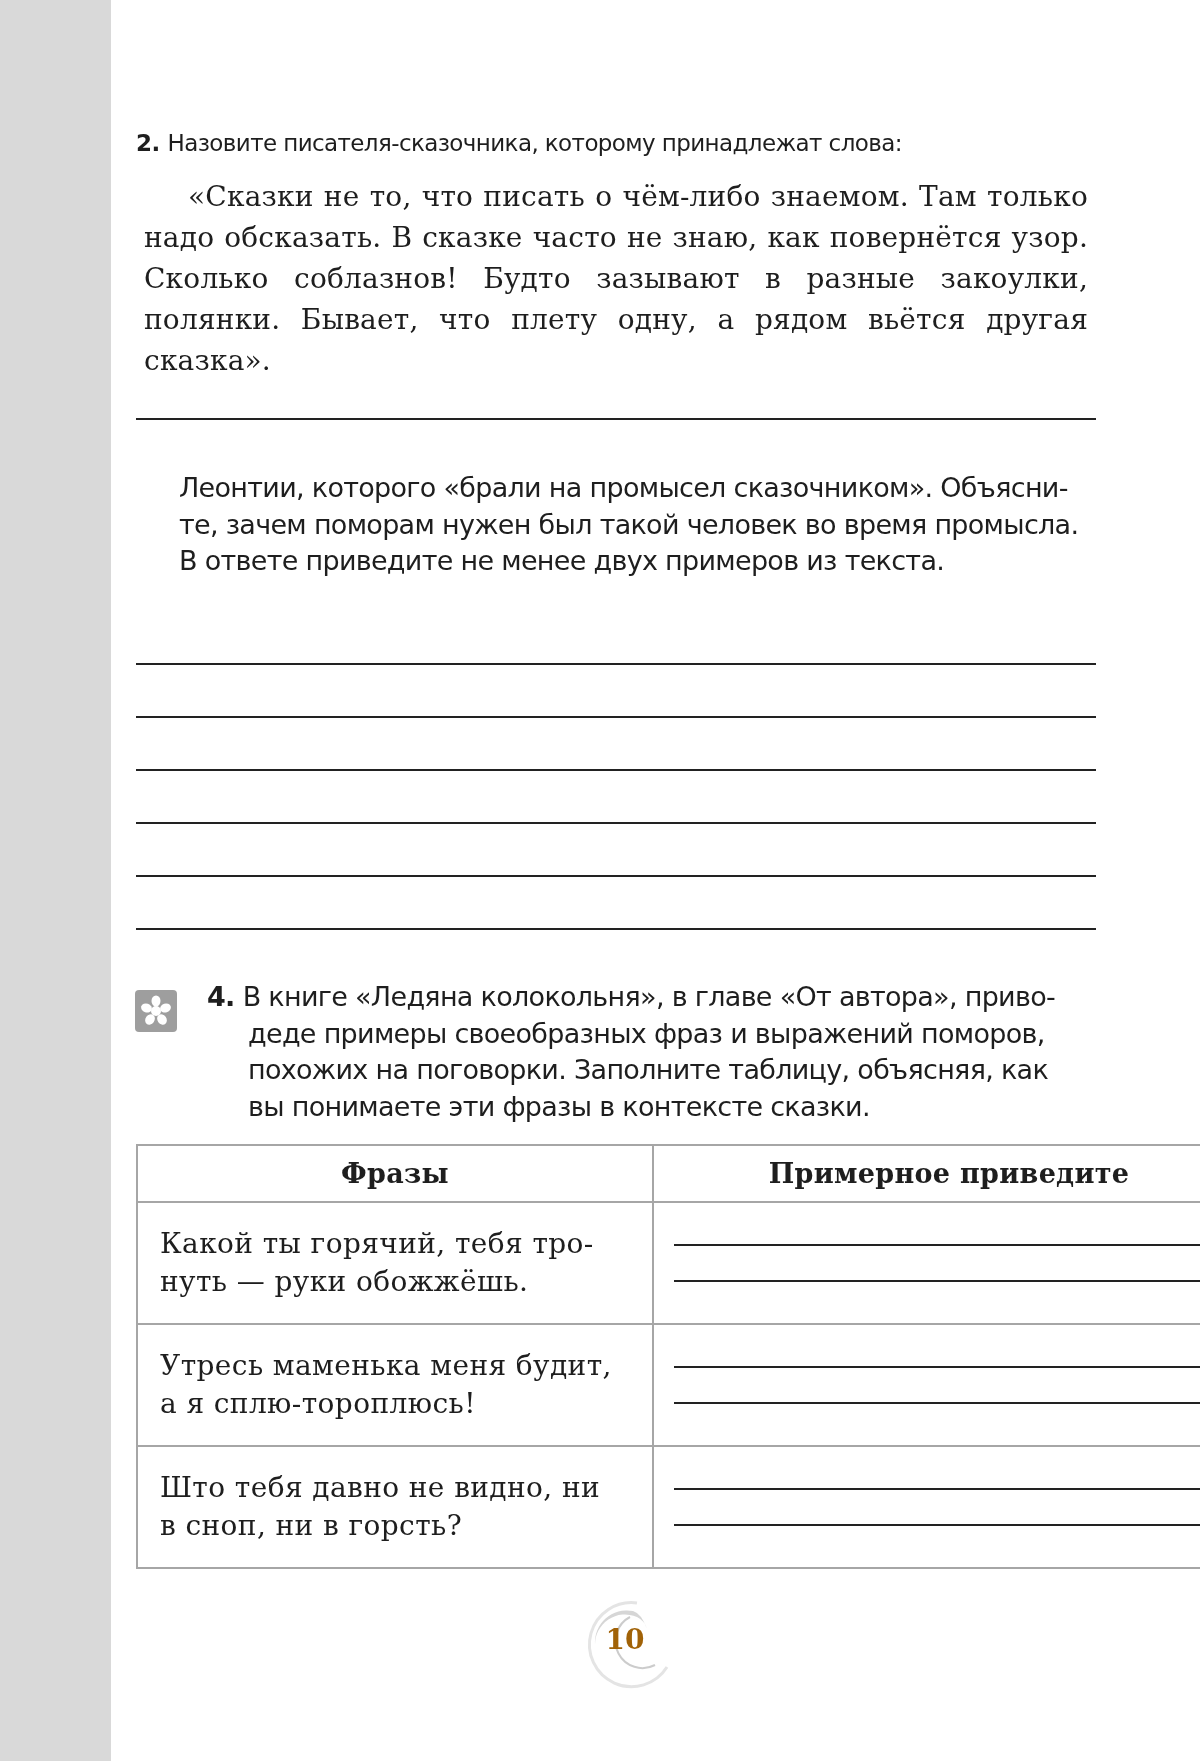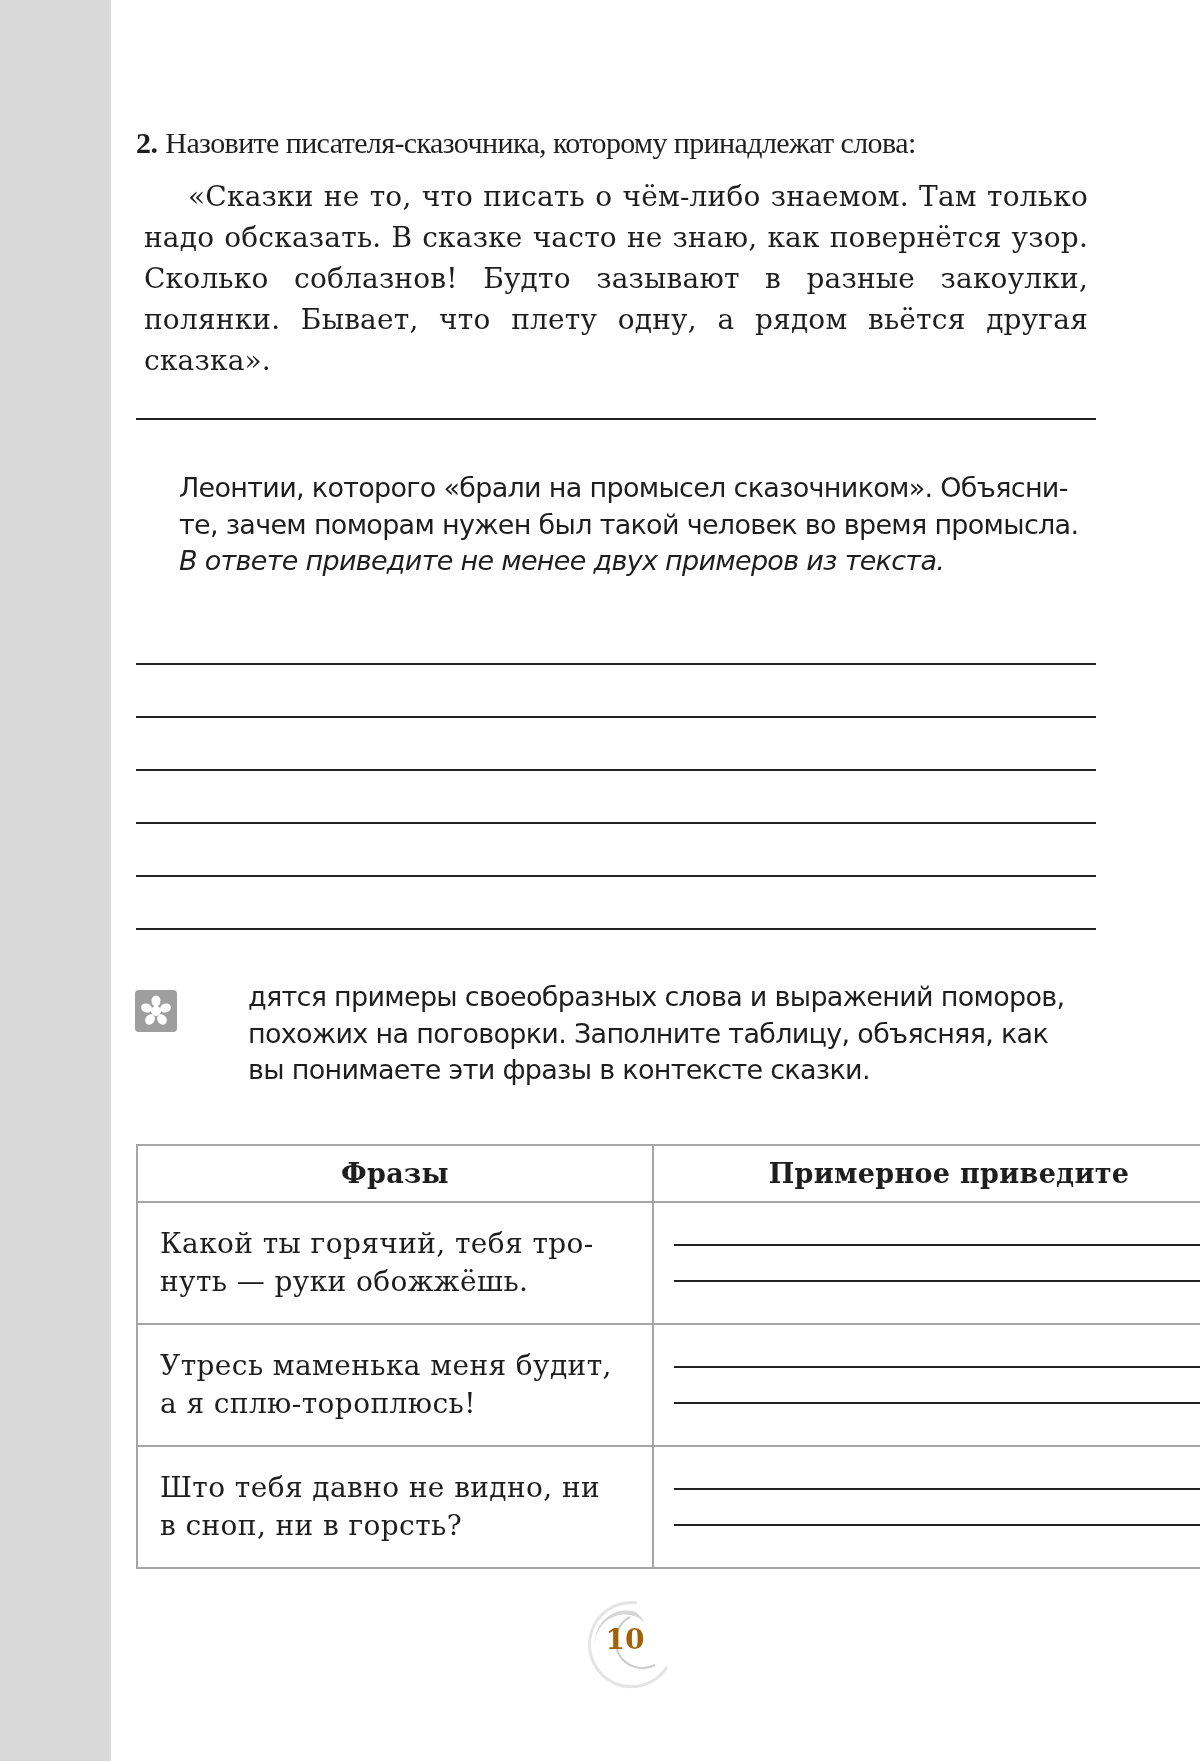--- a/index.html
+++ b/index.html
@@ -1,20 +1,20 @@
 <!DOCTYPE html>
 <html><head>
 <meta charset="utf-8">
 <style>
   html, body { margin:0; padding:0; }
   body { width:1200px; height:1761px; position:relative; background:#ffffff; overflow:hidden; color:#1e1e1e; }
   .sidebar { position:absolute; left:0; top:0; width:111px; height:1761px; background:#d9d9d9; }
   .sans { font-family:"DejaVu Sans", "Liberation Sans", sans-serif; }
   .serif { font-family:"DejaVu Serif", "Liberation Serif", serif; }
-  .q-head { position:absolute; font-size:30px; line-height:36px; letter-spacing:-0.6px; transform-origin:left top;font-family:Liberation Serif, serif; }
+  .q-head { position:absolute; font-size:23px; line-height:36px; letter-spacing:-0.6px; transform-origin:left top; }
   .q-head .num { font-weight:bold; margin-right:8px; }
   .quote { position:absolute; left:136px; width:960px; font-size:28px; line-height:41px; text-align:justify; letter-spacing:0.2px; }
   .quote p { margin:8px; text-indent:44px; }
   .ans-line { position:absolute; left:136px; width:960px; height:0; border-top:2.5px solid #222; }
   .sans-text { position:absolute; font-size:27px; line-height:36.5px; letter-spacing:-0.7px; text-align:justify; }
   .icon-box { position:absolute; left:135px; top:990px; width:42px; height:42px; background:#9e9e9e; border-radius:4px; display:flex; align-items:center; justify-content:center; }
   table.phrases { position:absolute; left:136px; top:1144px; width:1110px; border-collapse:collapse; }
   table.phrases td, table.phrases th { border:2.5px solid #a6a6a6; padding:0; vertical-align:middle; }
   table.phrases th { height:55px; font-size:27px; font-weight:bold; text-align:center; letter-spacing:0.3px; }
   table.phrases td.phrase { width:492px; height:120px; font-size:28px; line-height:38px; padding-left:22px; letter-spacing:0.4px; }
@@ -32,21 +32,21 @@
   <span class="num">2.</span><span>Назовите писателя-сказочника, которому принадлежат слова:</span>
 </div>
 <div class="quote serif" style="top:168px;">
   <p>«Сказки не то, что писать о чём-либо знаемом. Там только надо обсказать. В сказке часто не знаю, как повернётся узор. Сколько соблазнов! Будто зазывают в разные закоулки, полянки. Бывает, что плету одну, а рядом вьётся другая сказка».</p>
 </div>
 <div class="ans-line" style="top:418px;"></div>
 
 <div class="sans-text sans" style="left:136px; top:470px; width:960px;">
   <div style="padding-left:43px;">Леонтии, которого «брали на промысел сказочником». Объясни-</div>
   <div style="padding-left:43px;">те, зачем поморам нужен был такой человек во время промысла.</div>
-  <div style="padding-left:43px;font-style:italic;">В ответе приведите не менее двух примеров из текста.</div>
+  <div style="padding-left:43px;">В ответе приведите не менее двух примеров из текста.</div>
 </div>
 <div class="ans-line" style="top:663px;"></div>
 <div class="ans-line" style="top:716px;"></div>
 <div class="ans-line" style="top:769px;"></div>
 <div class="ans-line" style="top:822px;"></div>
 <div class="ans-line" style="top:875px;"></div>
 <div class="ans-line" style="top:928px;"></div>
 
 <div class="icon-box">
   <svg width="34" height="34" viewBox="0 0 34 34">
@@ -54,21 +54,22 @@
       <circle cx="17" cy="17" r="5"></circle>
       <ellipse cx="17" cy="7" rx="4.5" ry="5.5"></ellipse>
       <ellipse cx="26.5" cy="14" rx="4.5" ry="5.5" transform="rotate(72 26.5 14)"></ellipse>
       <ellipse cx="23" cy="25.5" rx="4.5" ry="5.5" transform="rotate(144 23 25.5)"></ellipse>
       <ellipse cx="11" cy="25.5" rx="4.5" ry="5.5" transform="rotate(216 11 25.5)"></ellipse>
       <ellipse cx="7.5" cy="14" rx="4.5" ry="5.5" transform="rotate(288 7.5 14)"></ellipse>
     </g>
   </svg>
 </div>
 <div class="sans-text sans" style="left:207px; top:979px; width:889px;">
-  <div style="padding-left:41px;">дятся примеры своеобразных слова и выражений поморов,</div>
+  <div><span style="font-weight:bold; margin-right:8px;">4.</span><span>В книге «Ледяна колокольня», в главе «От автора», приво-</span></div>
+  <div style="padding-left:41px;">деде примеры своеобразных фраз и выражений поморов,</div>
   <div style="padding-left:41px;">похожих на поговорки. Заполните таблицу, объясняя, как</div>
   <div style="padding-left:41px;">вы понимаете эти фразы в контексте сказки.</div>
 </div>
 
 <table class="phrases serif">
   <thead>
     <tr>
       <th>Фразы</th>
       <th>Примерное приведите</th>
     </tr>

